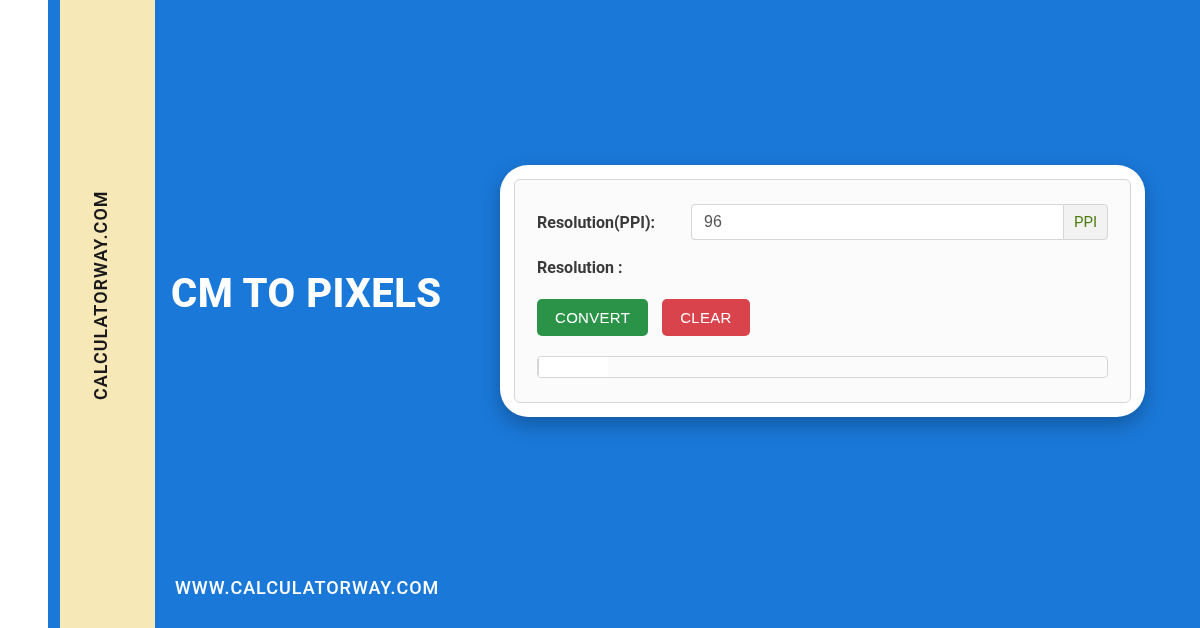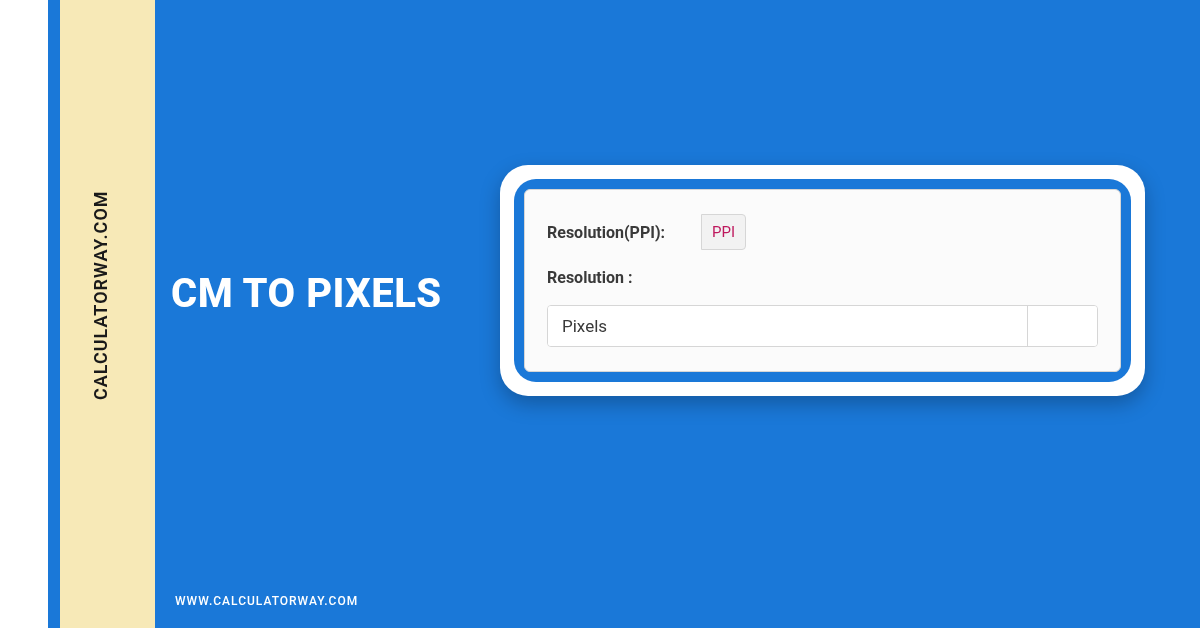--- a/index.html
+++ b/index.html
@@ -49,40 +49,39 @@
       top: 270px;
       color: #ffffff;
       font-size: 40px;
       font-weight: 800;
       line-height: 1.2;
       letter-spacing: 0.5px;
     }
     .url-bottom {
       position: absolute;
       left: 175px;
-      bottom: 20px;
+      bottom: 30px;
       color: #ffffff;
-      font-size: 12px;
+      font-size: 18px;
       font-weight: 500;
       letter-spacing: 1px;
     }
     .widget-outer {
       position: absolute;
       left: 500px;
       top: 165px;
       width: 645px;
       background: #ffffff;
       border-radius: 28px;
       padding: 14px;
       box-shadow: 0 8px 20px rgba(0,0,0,0.25);
     }
     .widget-inner {
       background: #1a78d8;
       border-radius: 22px;
-      padding: 10px;
     }
     .widget-panel {
       background: #fbfbfb;
       border: 1px solid #d6d6d6;
       border-radius: 6px;
       padding: 24px 22px;
     }
     .field-row {
       display: flex;
       align-items: center;
@@ -105,21 +104,21 @@
       border-radius: 4px 0 0 4px;
       padding: 8px 12px;
       font-size: 16px;
       color: #555;
       background: #fff;
       outline: none;
     }
     .input-addon {
       border: 1px solid #d6d6d6;
       background: #f2f2f2;
-      color: #be185d;
+      color: #4d7c0f;
       font-size: 15px;
       padding: 8px 10px;
       border-radius: 0 4px 4px 0;
       display: flex;
       align-items: center;
       min-width: 38px;
       justify-content: center;
     }
     .button-row {
       display: flex;
@@ -179,29 +178,33 @@
 
 <div class="url-bottom">WWW.CALCULATORWAY.COM</div>
 
 <div class="widget-outer">
   <div class="widget-inner">
     <div class="widget-panel">
 
       <div class="field-row">
         <div class="field-label">Resolution(PPI):</div>
         <div class="input-wrap">
+          <input type="text" class="text-input" value="96" style="">
           <div class="input-addon">PPI</div>
         </div>
       </div>
 
       <div class="field-row">
         <div class="field-label">Resolution :</div>
       </div>
 
+      <div class="button-row">
+        <button class="btn btn-convert">CONVERT</button>
+        <button class="btn btn-clear">CLEAR</button>
+      </div>
 
       <div class="result-row">
-        <div class="result-label">Pixels</div>
         <div class="result-value"></div>
       </div>
 
     </div>
   </div>
 </div>
 
 </body></html>

